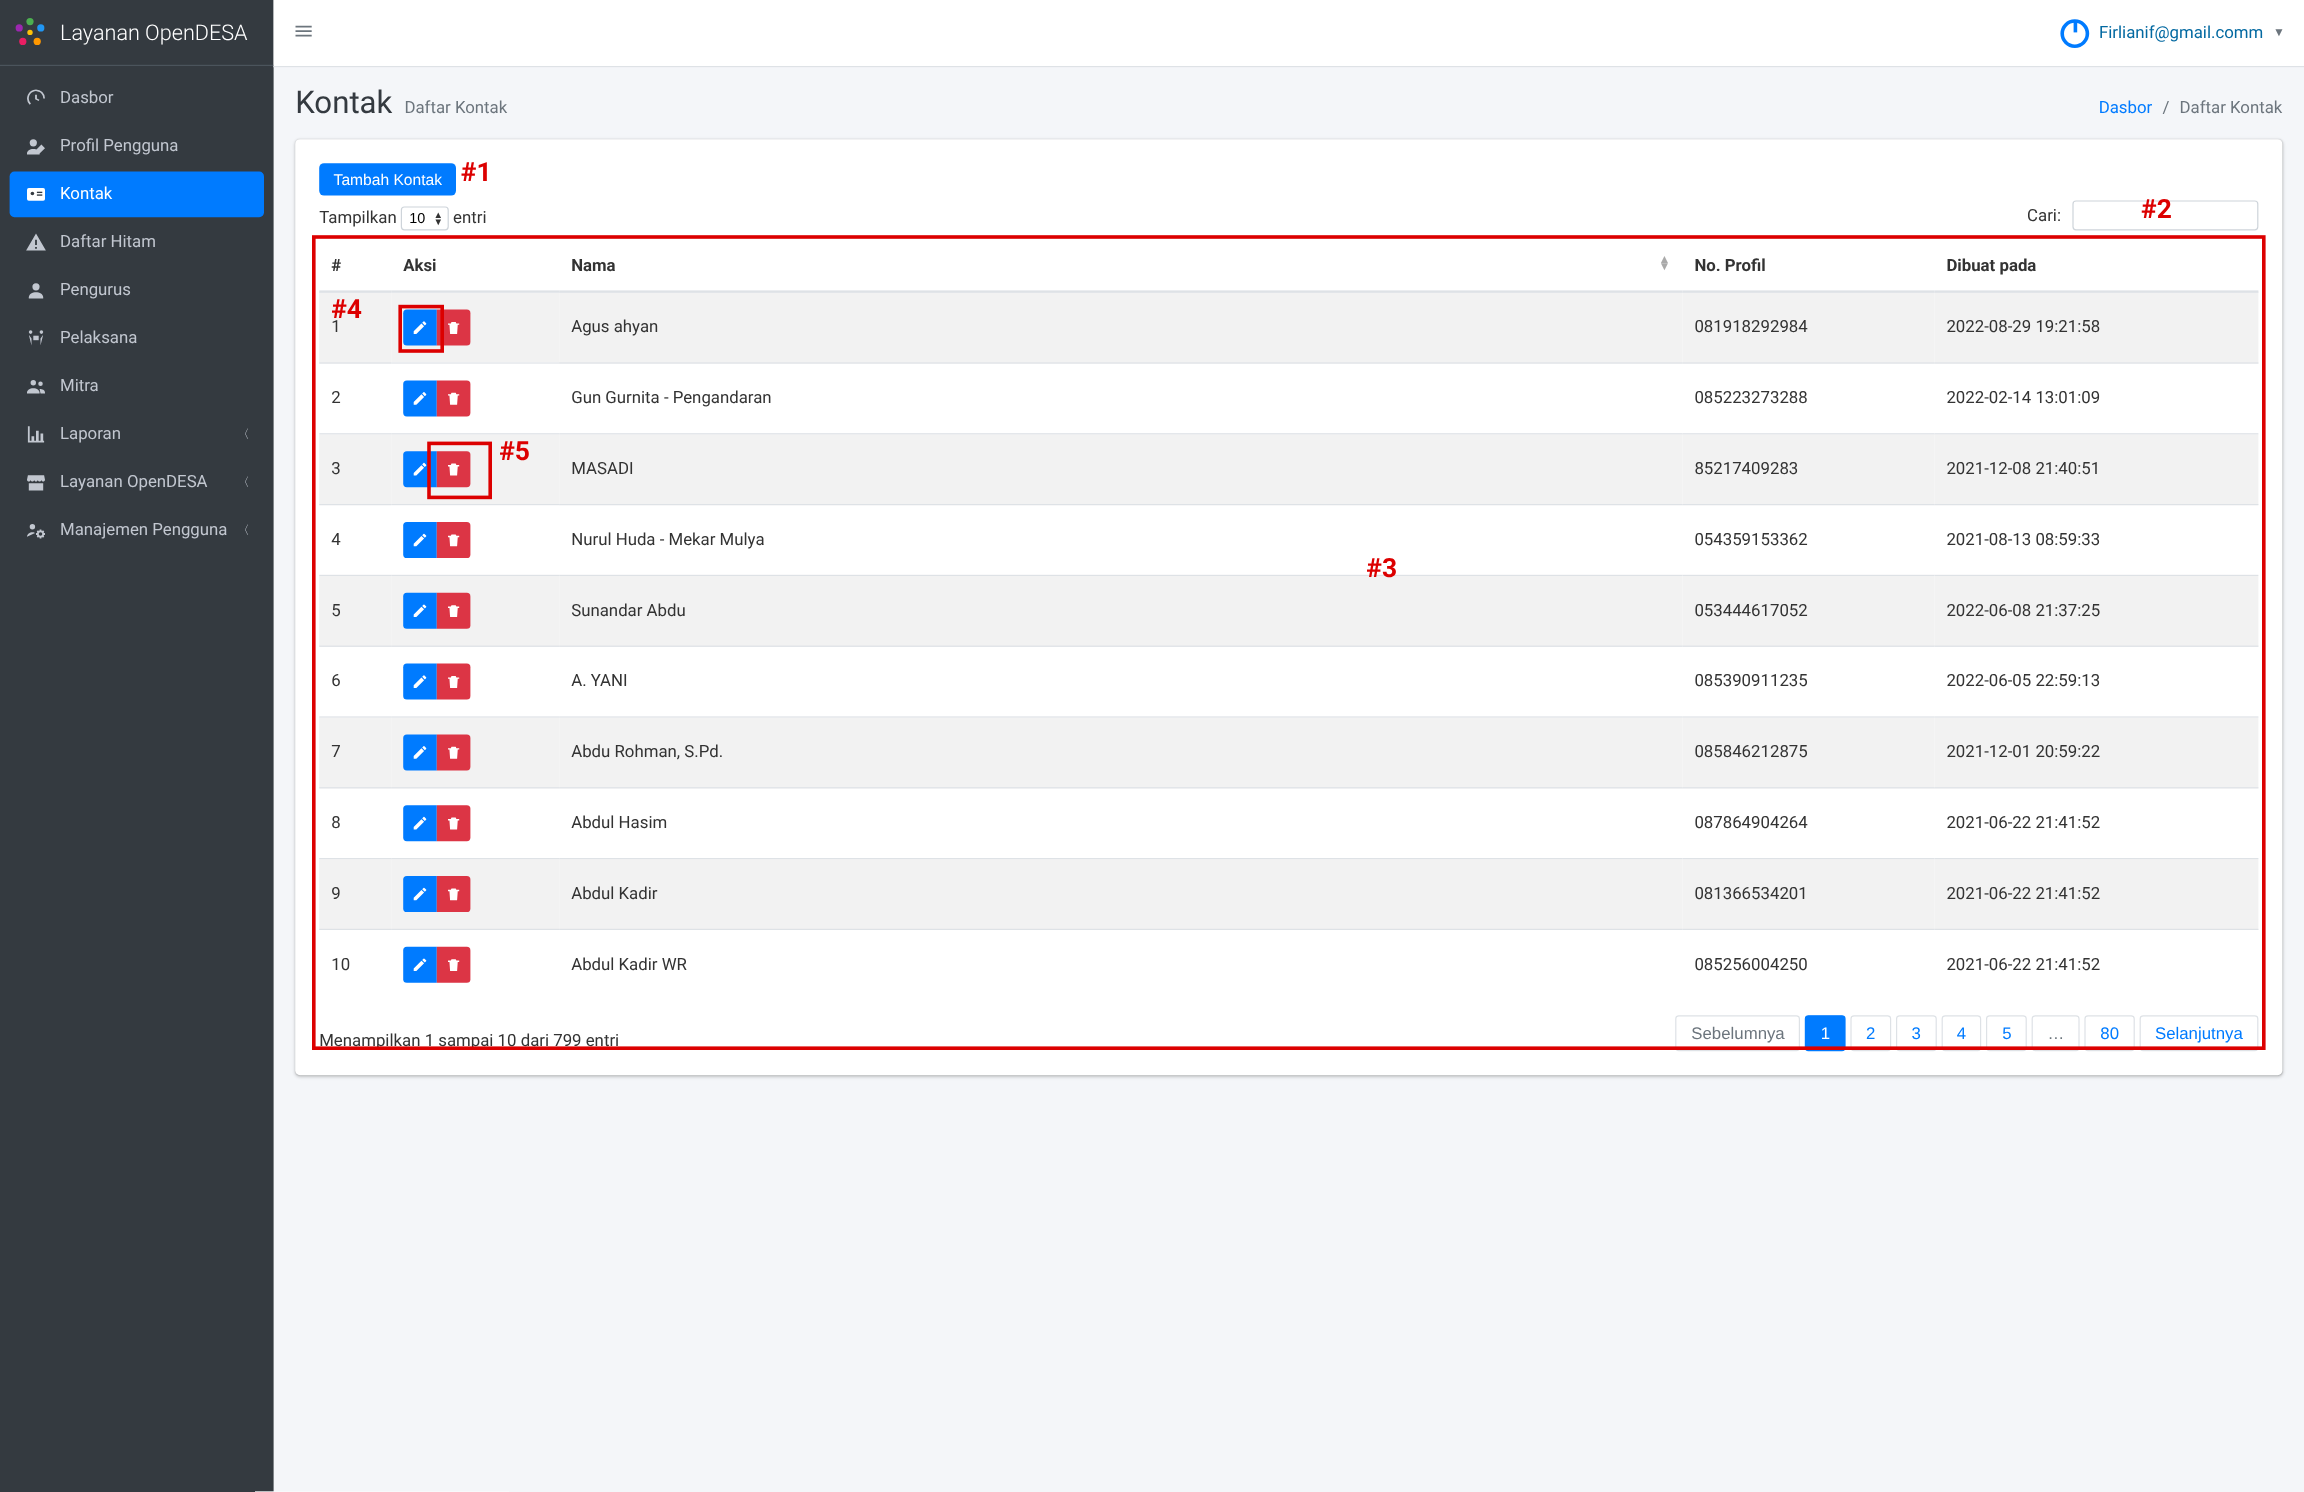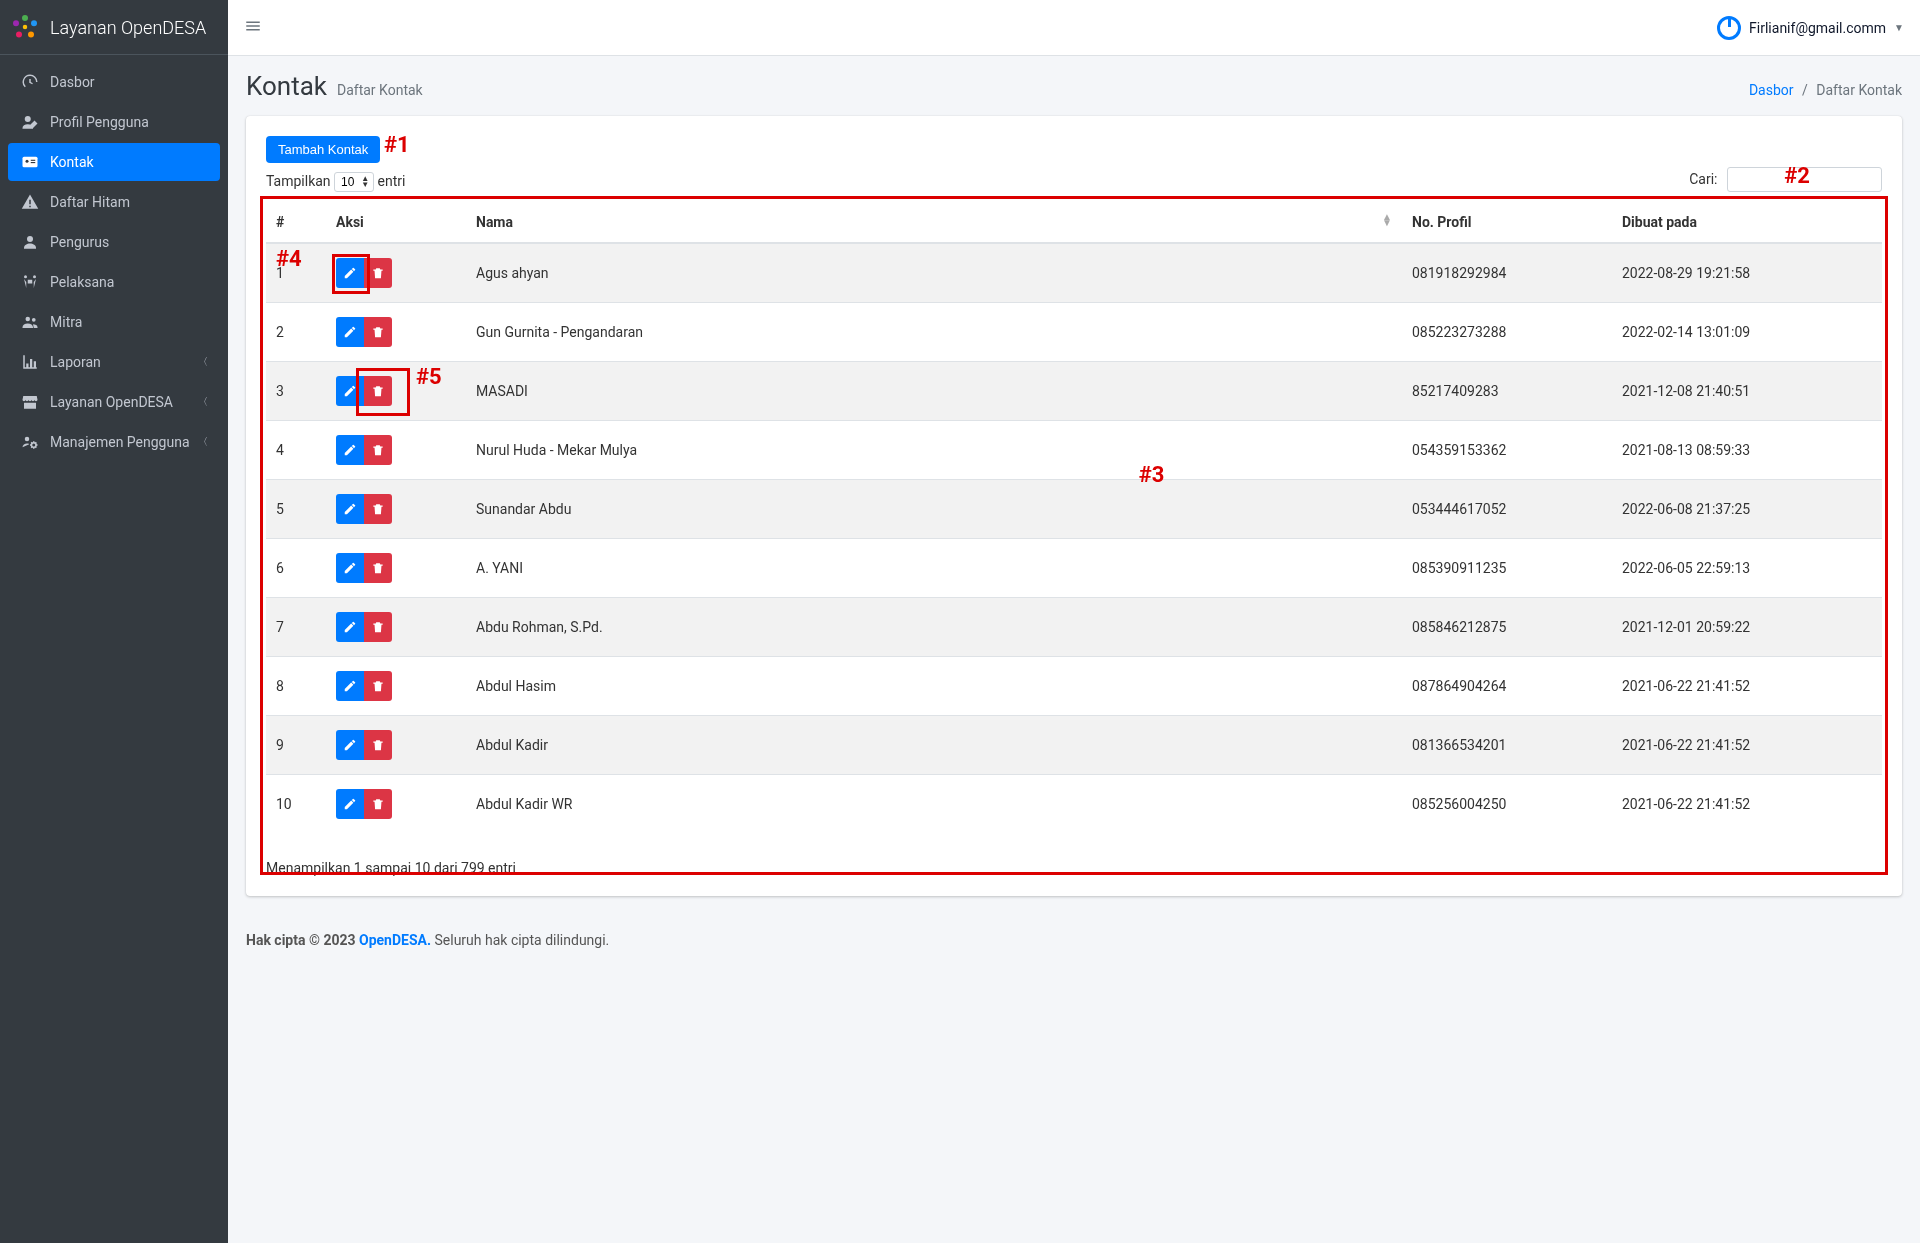--- a/index.html
+++ b/index.html
@@ -19,21 +19,21 @@
 .nav-chevron { margin-left: auto; font-size: 10px; }
 
 
 .main { flex: 1; display: flex; flex-direction: column; }
 .topbar { height: 56px; background: #fff; border-bottom: 1px solid #dee2e6; display: flex; align-items: center; padding: 0 16px; }
 .hamburger { cursor: pointer; color: #6c757d; }
 .hamburger svg { width: 18px; height: 18px; fill: currentColor; }
 .topbar-right { margin-left: auto; display: flex; align-items: center; gap: 8px; cursor: pointer; }
 .power-icon { width: 24px; height: 24px; border: 3px solid #007bff; border-radius: 50%; display: flex; align-items: center; justify-content: center; position: relative; }
 .power-icon::before { content: ""; width: 3px; height: 10px; background: #007bff; position: absolute; top: -2px; }
-.user-email { color: #0f172a; font-size: 14px; }
+.user-email { color: #0369a1; font-size: 14px; }
 .caret-down { font-size: 10px; color: #6c757d; }
 
 .content-header { padding: 15px 18px; display: flex; align-items: baseline; justify-content: space-between; }
 .page-title-wrap { display: flex; align-items: baseline; gap: 10px; }
 .page-title { font-size: 26px; font-weight: 400; color: #343a40; }
 .page-subtitle { color: #6c757d; font-size: 14px; }
 .breadcrumb { font-size: 14px; }
 .breadcrumb a { color: #007bff; text-decoration: none; }
 .breadcrumb-sep { color: #6c757d; margin: 0 5px; }
 .breadcrumb-current { color: #6c757d; }
@@ -448,21 +448,29 @@
                   <td>085256004250</td>
                   <td>2021-06-22 21:41:52</td>
                 </tr>
               </tbody>
           </table>
           <span class="annotation" style="left: 54%; top: 260px;">#3</span>
         </div>
 
         <div class="dt-footer">
           <div class="dt-info">Menampilkan 1 sampai 10 dari 799 entri</div>
+          <div class="pagination">
+              <button class="page-btn disabled">Sebelumnya</button>
+              <button class="page-btn active">1</button>
+              <button class="page-btn">2</button>
+              <button class="page-btn">3</button>
+              <button class="page-btn">4</button>
+              <button class="page-btn">5</button>
+              <button class="page-btn disabled">…</button>
+              <button class="page-btn">80</button>
+              <button class="page-btn">Selanjutnya</button>
+            </div>
         </div>
       </div>
     </div>
 
-    <div class="copyright">
-      <b><span>Hak cipta © 2023 </span><a href="#">OpenDESA.</a></b><span> Seluruh hak cipta dilindungi.</span>
-    </div>
   </div>
 </div>
 
 </body></html>

